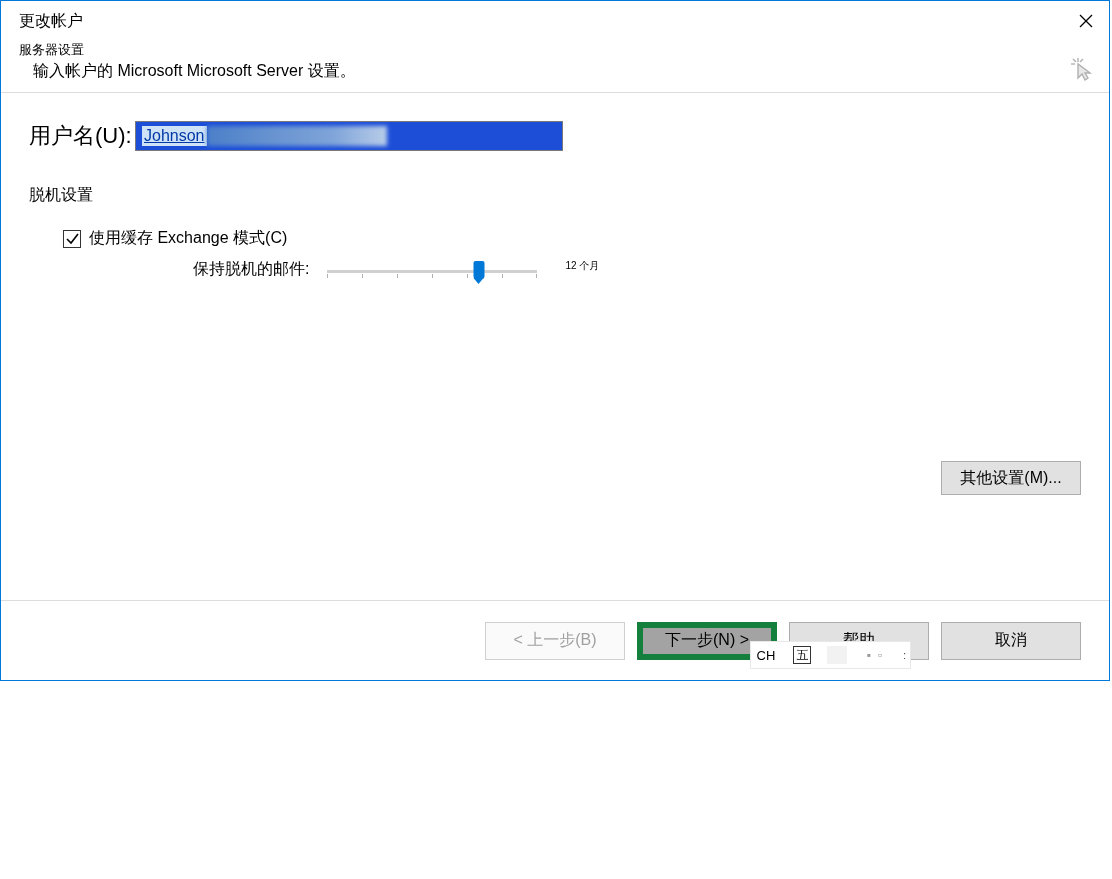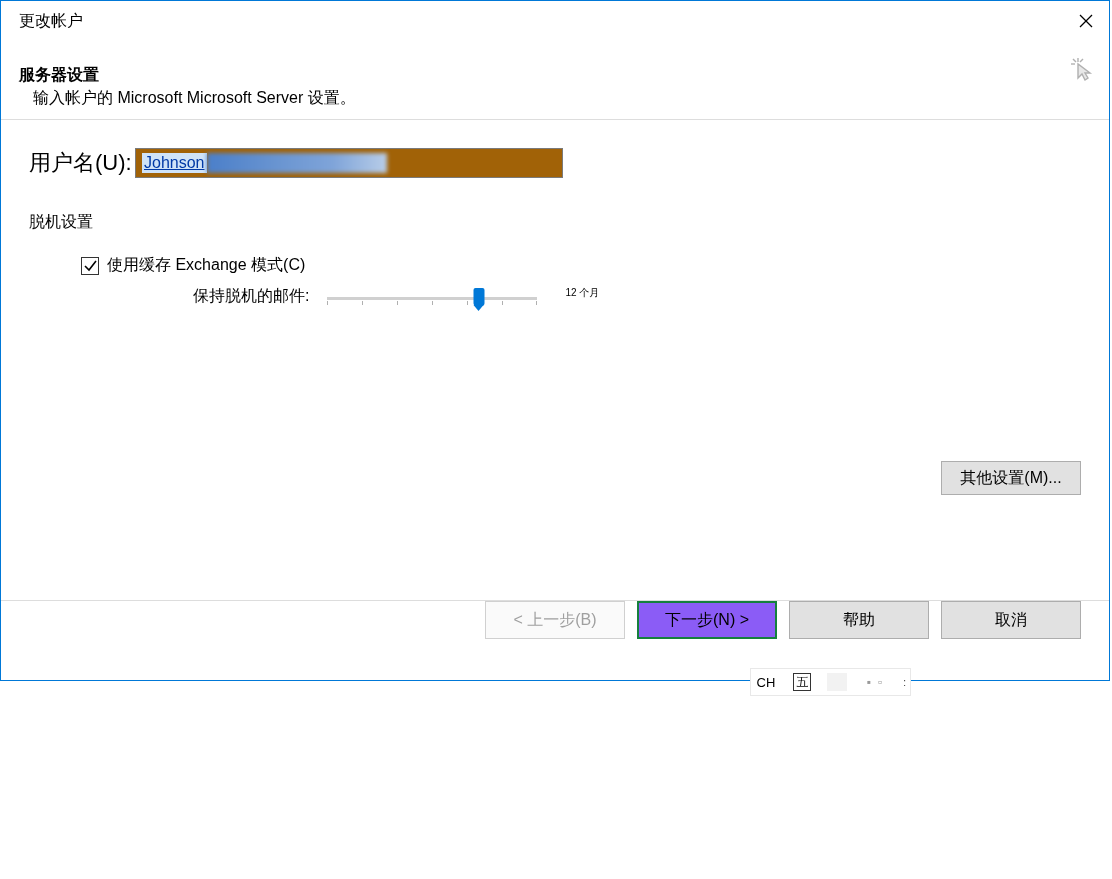--- a/index.html
+++ b/index.html
@@ -42,42 +42,42 @@
   position: absolute;
   right: 14px;
   top: 55px;
   color: #a0a0a0;
 }
 .cursor-icon svg { width: 26px; height: 26px; }
 .header-section {
   padding: 0 18px 10px 18px;
   border-bottom: 1px solid #ddd;
 }
-.header-title { font-weight: bold; font-size: 16px; margin-top: 24px; }
+.header-title { font-weight: normal; font-size: 13px; }
 .header-sub { font-size: 16px; padding-left: 14px; padding-top: 2px; }
 .body-area {
   flex: 1;
   padding: 28px 28px 0 28px;
   position: relative;
 }
 .row {
   display: flex;
   align-items: center;
   margin-bottom: 8px;
 }
 .label-col { width: 106px; font-size: 22px; }
 .username-input {
   width: 428px;
   height: 30px;
   border: 1px solid #7a7a7a;
   padding: 2px 6px;
   font-size: 16px;
   font-family: inherit;
   position: relative;
-  background: #a16207;
+  background: #1d4ed8;
   display: flex;
   align-items: center;
 }
 .username-visible {
   background: #cfe3f8;
   color: #0039a6;
   text-decoration: underline;
   padding: 1px 2px;
 }
 .username-blur {
@@ -89,21 +89,21 @@
   vertical-align: middle;
 }
 .section-label {
   font-size: 16px;
   margin-top: 34px;
   margin-bottom: 22px;
 }
 .checkbox-row {
   display: flex;
   align-items: center;
-  margin-left: 52px;
+  margin-left: 34px;
 }
 .checkbox {
   width: 18px; height: 18px;
   border: 1px solid #333;
   display: inline-flex;
   align-items: center;
   justify-content: center;
   margin-right: 8px;
   cursor: pointer;
 }
@@ -201,34 +201,35 @@
   font-size: 16px;
   height: 34px;
   cursor: pointer;
   padding: 0 12px;
 }
 .more-btn { width: 140px; }
 .footer {
   border-top: 1px solid #ddd;
   height: 80px;
   display: flex;
+  align-items: center;
   justify-content: flex-end;
   gap: 12px;
   padding-right: 28px;
 }
 .footer .btn { width: 140px; height: 38px; }
 .btn-disabled {
   color: #a0a0a0;
   background: #fafafa;
   border: 1px solid #d0d0d0;
   cursor: default;
 }
 .btn-default {
-  border: 2px solid #15803d;
-  background: #8b5cf6;
+  border: 6px solid #15803d;
+  background: #a3a3a3;
 }
 </style>
 </head>
 <body>
 
 <div class="window">
 
   <div class="titlebar">
     <span class="titlebar-title">更改帐户</span>
     <div class="close-btn">

